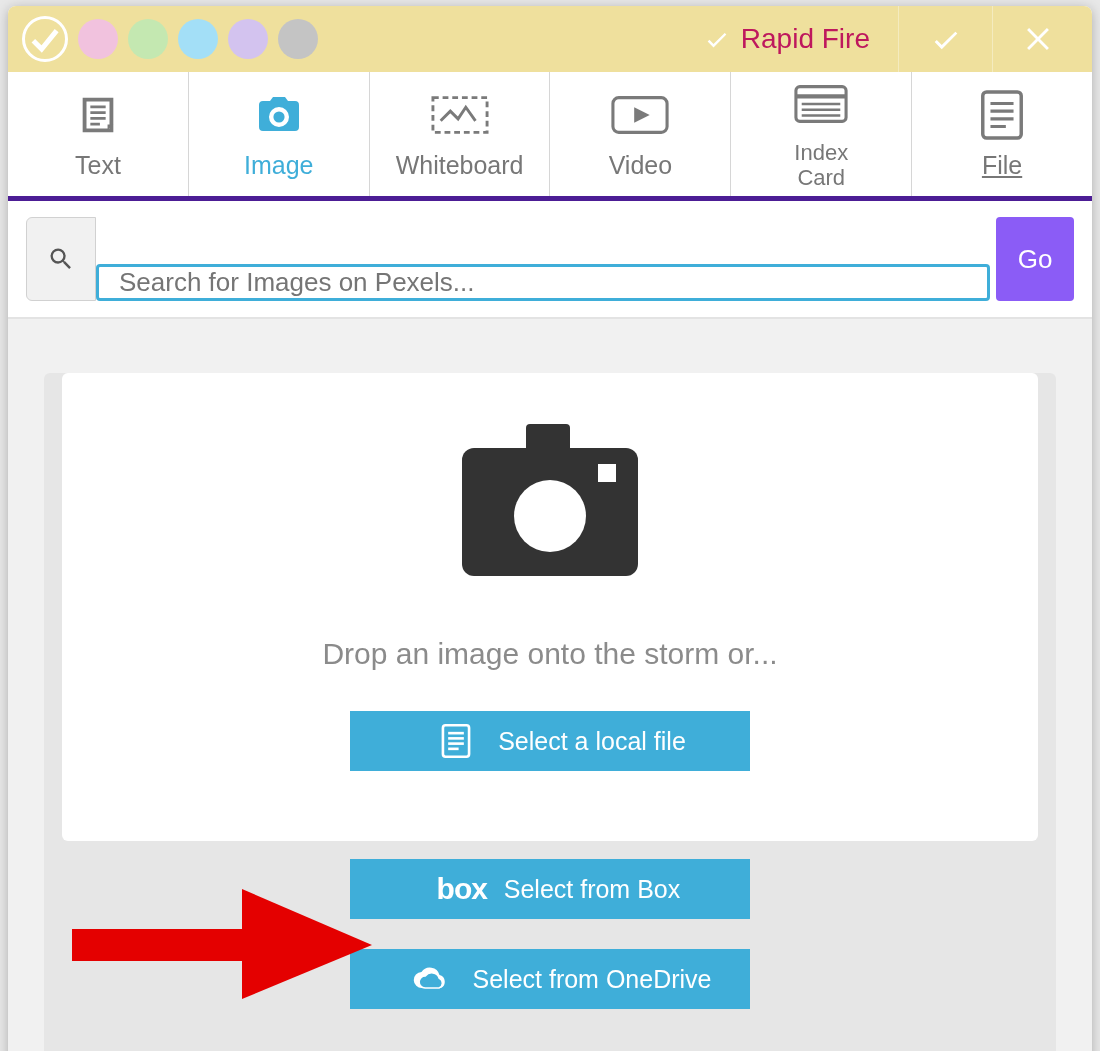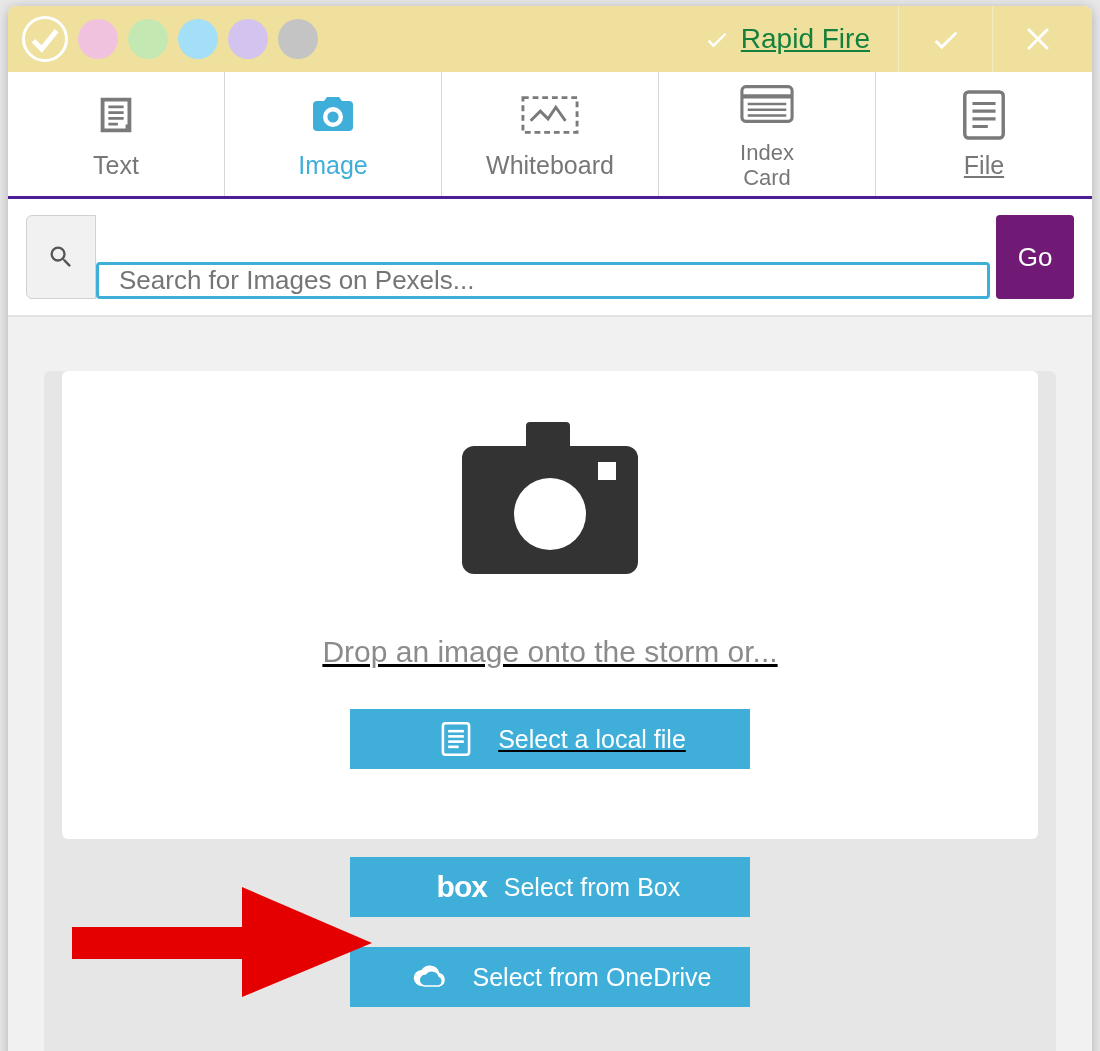--- a/index.html
+++ b/index.html
@@ -34,33 +34,33 @@
     width: 46px; height: 46px; border-radius: 50%;
     border: 3px solid #fff; margin-left: 8px;
     display:flex; align-items:center; justify-content:center;
   }
   .outline-btn svg { fill:none; stroke:#fff; stroke-width:3px;}
   .c-pink{background:#f1c2de;} .c-green{background:#c4e8b1;}
   .c-blue{background:#a3dff7;} .c-purple{background:#d3c3ef;}
   .c-grey{background:#c4c4c4;}
   .topbar-spacer{flex:1;}
   .rapid-fire{
-    display:flex; align-items:center; color:#15803d;
+    display:flex; align-items:center; color:#be185d;
     font-size:28px; font-weight:500; padding:0 28px;
-    height:100%; cursor:pointer;text-decoration:underline;
+    height:100%; cursor:pointer;
   }
   .rapid-fire svg{width:28px;height:28px;fill:#fff;margin-right:10px;}
   .topbar-action{
     width:94px; height:100%; display:flex;align-items:center;justify-content:center;
     border-left:1px solid rgba(255,255,255,0.35);
     cursor:pointer;
   }
   .topbar-action svg{width:34px;height:34px;fill:#fff;}
   
-  .tabs{display:flex; border-bottom:3px solid #4c1d95; background:#fff;}
+  .tabs{display:flex; border-bottom:5px solid #4c1d95; background:#fff;}
   .tab{
     flex:1; display:flex; flex-direction:column; align-items:center; justify-content:center;
     height:124px; border-right:1px solid #d6d6d6; cursor:pointer;
     color:#777; font-size:25px;
   }
   .tab:last-child{border-right:none;text-decoration:underline;}
   .tab .ticon{height:52px;display:flex;align-items:center;margin-bottom:10px;}
   .tab.active{color:#3faed9;}
   .tab.active svg{fill:#3faed9;}
   .tab svg{fill:#7a7a7a;}
@@ -74,38 +74,38 @@
     border-radius:6px 0 0 6px; display:flex;align-items:center;justify-content:center;
   }
   .search-icon-box svg{width:28px;height:28px;fill:#555;}
   .search-input{
     flex:1; border:3px solid #3faed9; border-radius:4px;
     font-size:26px; color:#999; padding:0 20px; outline:none;
     font-family:inherit;
     margin-top:47px;
   }
   .go-btn{
-    width:78px; margin-left:6px; background:#701a75; color:#fff;
+    width:78px; margin-left:6px; background:#8b5cf6; color:#fff;
     border:none; border-radius:4px; font-size:26px; cursor:pointer;
     font-family:inherit;
   }
   
   .content{
     background:#f1f1f1; padding:36px 36px 30px;
   }
   .drop-panel{
     background:#e6e6e6; border-radius:6px;
     padding: 0 0 28px;
     position:relative;
   }
   .drop-inner{
     background:#fff; margin:0 auto; border-radius:6px;
     padding: 28px 20px 40px;
   }
-  .drop-panel .drop-inner{margin:18px;text-decoration:underline;}
+  .drop-panel .drop-inner{margin:18px;}
   .camera-wrap{display:flex;justify-content:center;padding:10px 0 18px;}
   .camera-icon{width:200px;height:190px;fill:#333;}
   .drop-text{
     text-align:center; color:#8b8b8b; font-size:30px; margin:18px 0 40px;
   }
   .select-btn{
     display:flex;align-items:center;justify-content:center;
     width:400px; height:60px; margin:0 auto 30px;
     background:#3faed9; color:#fff; font-size:25px;
     padding-left:20px; cursor:pointer; border:none;
@@ -182,20 +182,29 @@
       <span>Image</span>
     </div>
     <div class="tab">
       <div class="ticon">
         <svg width="58" height="42" viewBox="0 0 30 20">
             <rect x="1" y="1" width="28" height="18" fill="none" stroke="#7a7a7a" stroke-width="1.5" stroke-dasharray="3 2"></rect>
             <path d="M5 13l5-5 4 4 4-6 5 7" fill="none" stroke="#7a7a7a" stroke-width="1.5"></path>
           </svg>
       </div>
       <span>Whiteboard</span>
+    </div>
+    <div class="tab">
+      <div class="ticon">
+        <svg width="58" height="42" viewBox="0 0 30 20">
+            <rect x="1" y="1" width="28" height="18" rx="3" fill="none" stroke="#7a7a7a" stroke-width="1.6"></rect>
+            <path d="M12 6l8 4-8 4z"></path>
+          </svg>
+      </div>
+      <span>Video</span>
     </div>
     <div class="tab" style="font-size:22px;line-height:1.15;">
       <div class="ticon">
         <svg width="54" height="40" viewBox="0 0 28 20">
             <rect x="1" y="1" width="26" height="18" rx="2" fill="none" stroke="#7a7a7a" stroke-width="1.6"></rect>
             <line x1="1" y1="6" x2="27" y2="6" stroke="#7a7a7a" stroke-width="2.2"></line>
             <line x1="4" y1="10" x2="24" y2="10" stroke="#7a7a7a" stroke-width="1.3"></line>
             <line x1="4" y1="13" x2="24" y2="13" stroke="#7a7a7a" stroke-width="1.3"></line>
             <line x1="4" y1="16" x2="24" y2="16" stroke="#7a7a7a" stroke-width="1.3"></line>
           </svg>

